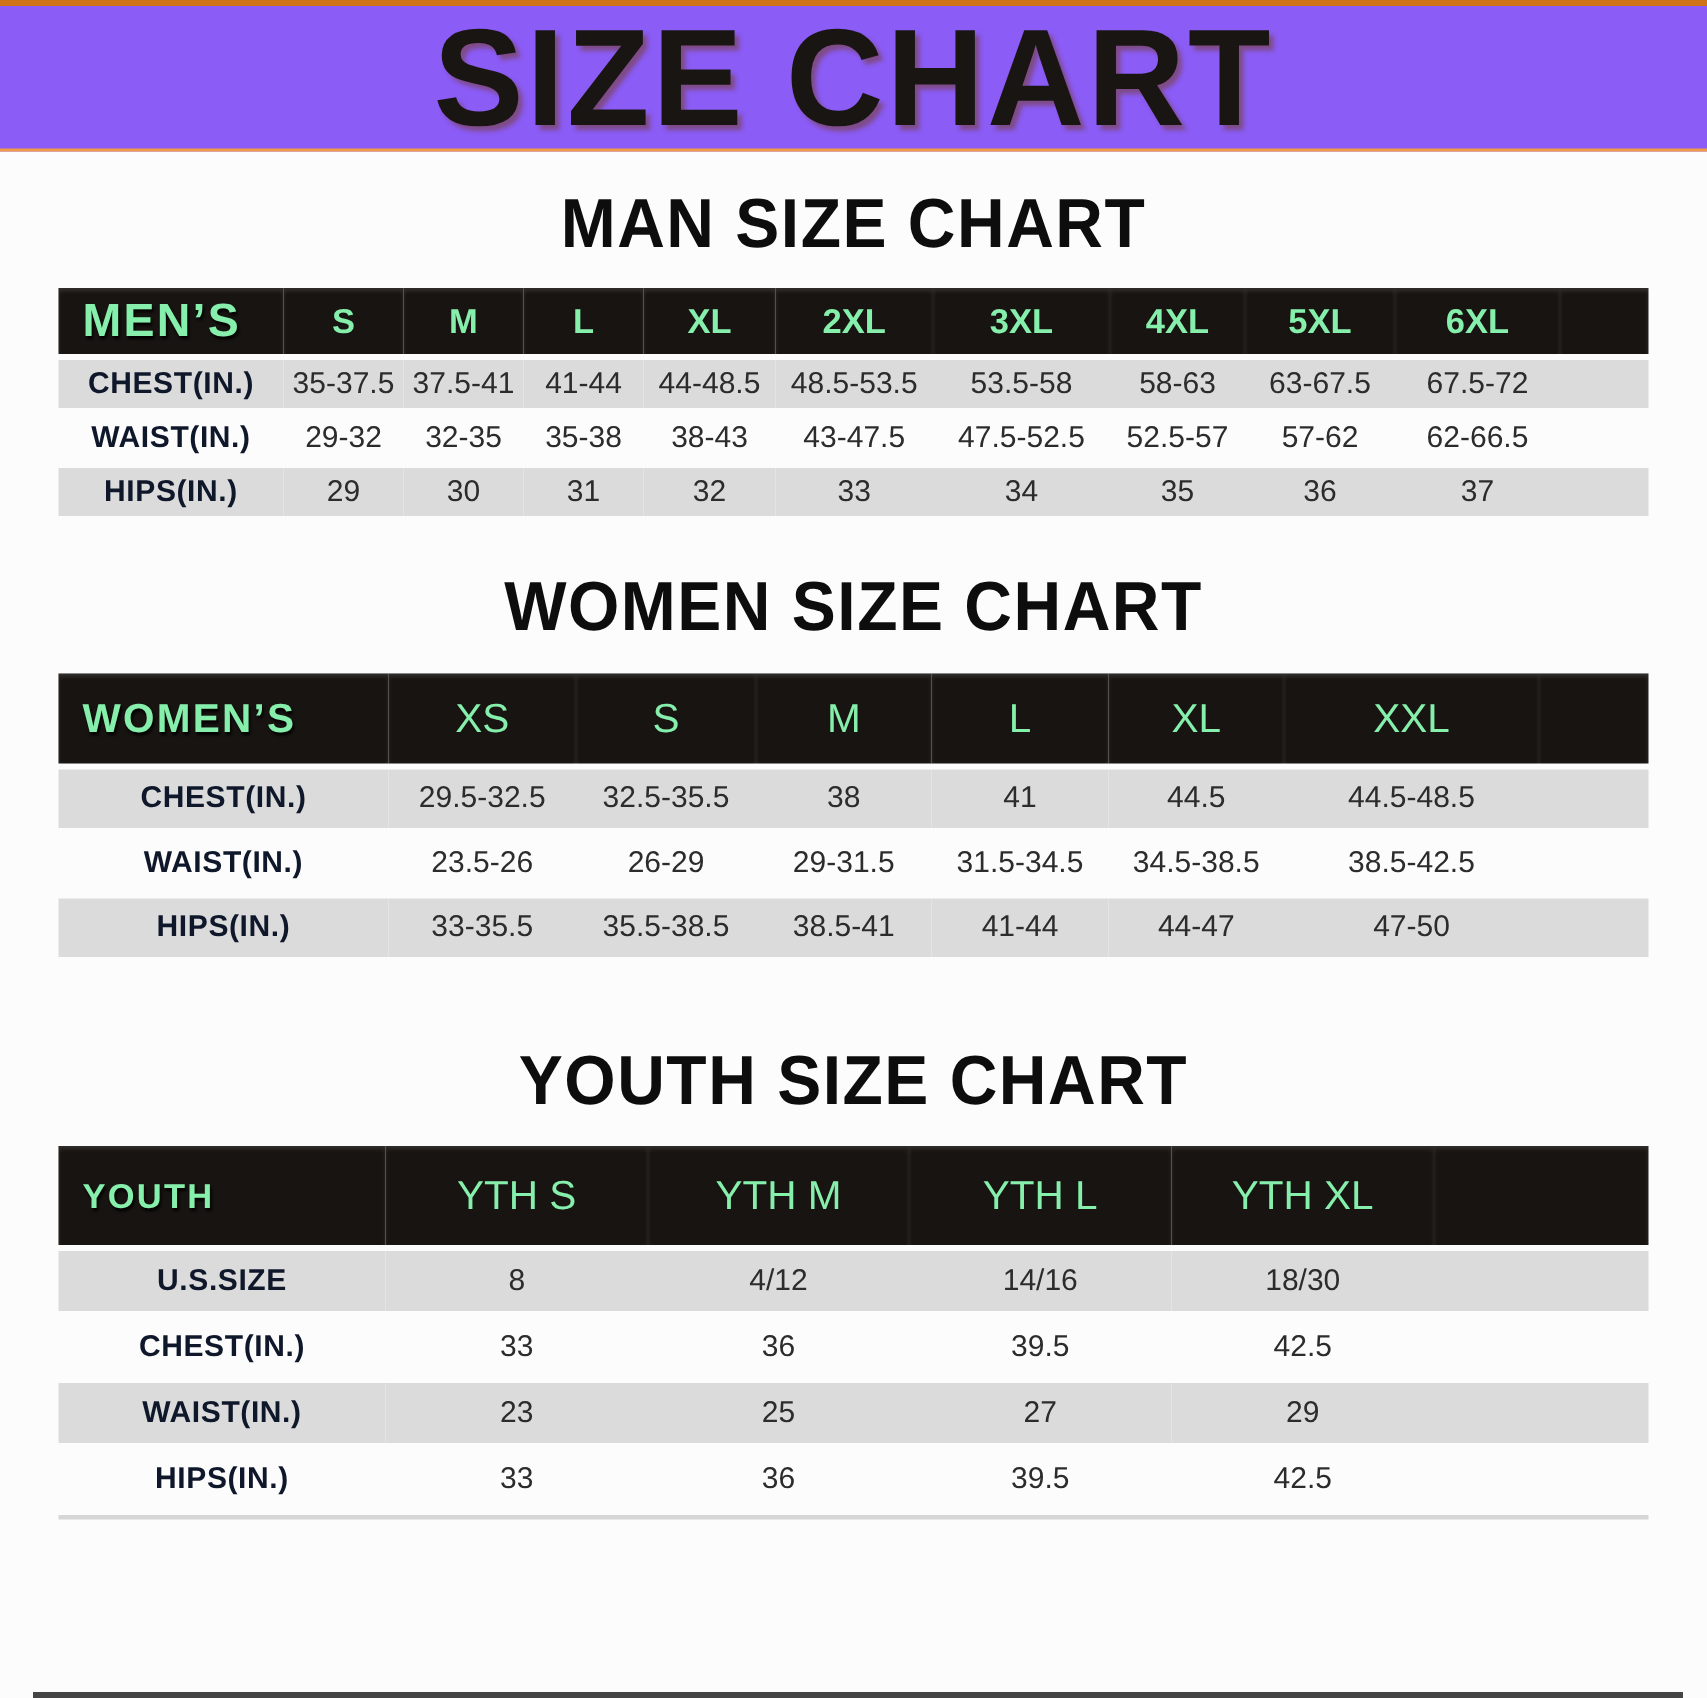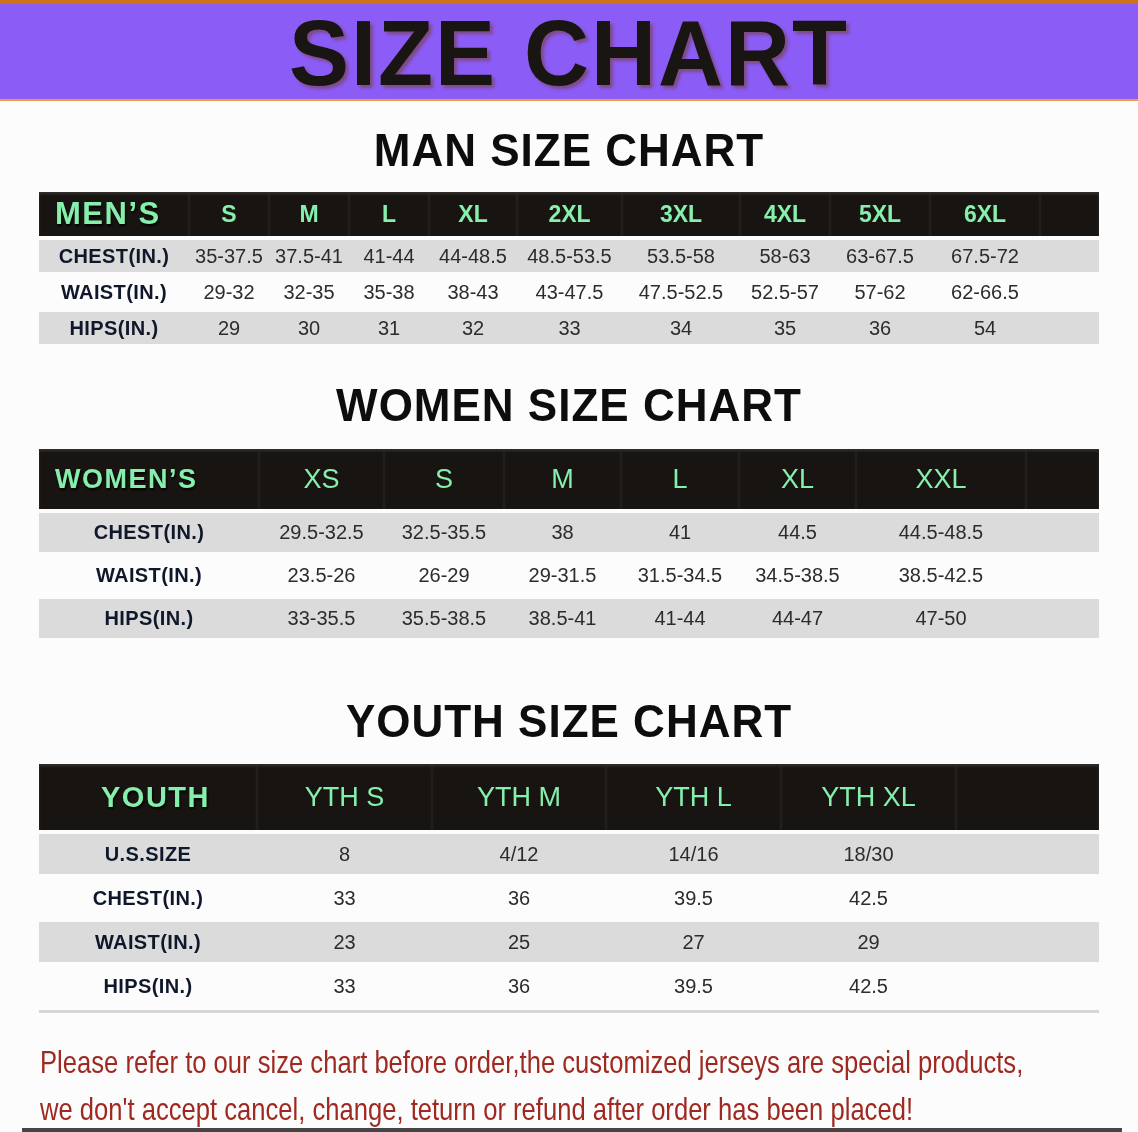--- a/index.html
+++ b/index.html
@@ -64,21 +64,21 @@
     padding-left:16px;
     font-weight:700;
     letter-spacing:1.5px;
     text-shadow: 1px 2px 2px rgba(0,0,0,0.9);
   }
   #t-man th   { height:42px; font-size:23px; font-weight:700; }
   #t-man th.corner   { font-size:31px; }
   #t-women th { height:58px; font-size:27px; }
   #t-women th.corner { font-size:27px; }
   #t-youth th { height:64px; font-size:27px; }
-  #t-youth th.corner { font-size:29px;text-align:center; }
+  #t-youth th.corner { font-size:23px; }
 
   .size-table td {
     text-align:center;
     color:#2c2c2c;
     font-size:20px;
   }
   #t-man td   { height:30px; }
   #t-women td { height:37px; }
   #t-youth td { height:38px; }
   .size-table td.rowlabel { color:#0f172a; letter-spacing:0.4px;font-weight:bold; }
@@ -173,21 +173,21 @@
       <tr>
         <td class="rowlabel">HIPS(IN.)</td>
         <td>29</td>
         <td>30</td>
         <td>31</td>
         <td>32</td>
         <td>33</td>
         <td>34</td>
         <td>35</td>
         <td>36</td>
-        <td>54</td>
+        <td>37</td>
         <td></td>
       </tr>
     </tbody>
   </table>
 
   <h2 id="h-women" class="section-heading">WOMEN SIZE CHART</h2>
 
   <table id="t-women" class="size-table">
     <colgroup>
       <col style="width:220px">
@@ -295,19 +295,15 @@
         <td class="rowlabel">HIPS(IN.)</td>
         <td>33</td>
         <td>36</td>
         <td>39.5</td>
         <td>42.5</td>
         <td></td>
       </tr>
     </tbody>
   </table>
 
-  <div class="disclaimer">
-    <div class="disc-line">Please refer to our size chart before order,the customized jerseys are special products,</div>
-    <div class="disc-line">we don't accept cancel, change, teturn or refund after order has been placed!</div>
-  </div>
 
   <div class="bottom-bar"></div>
 </div>
 
 </body></html>

